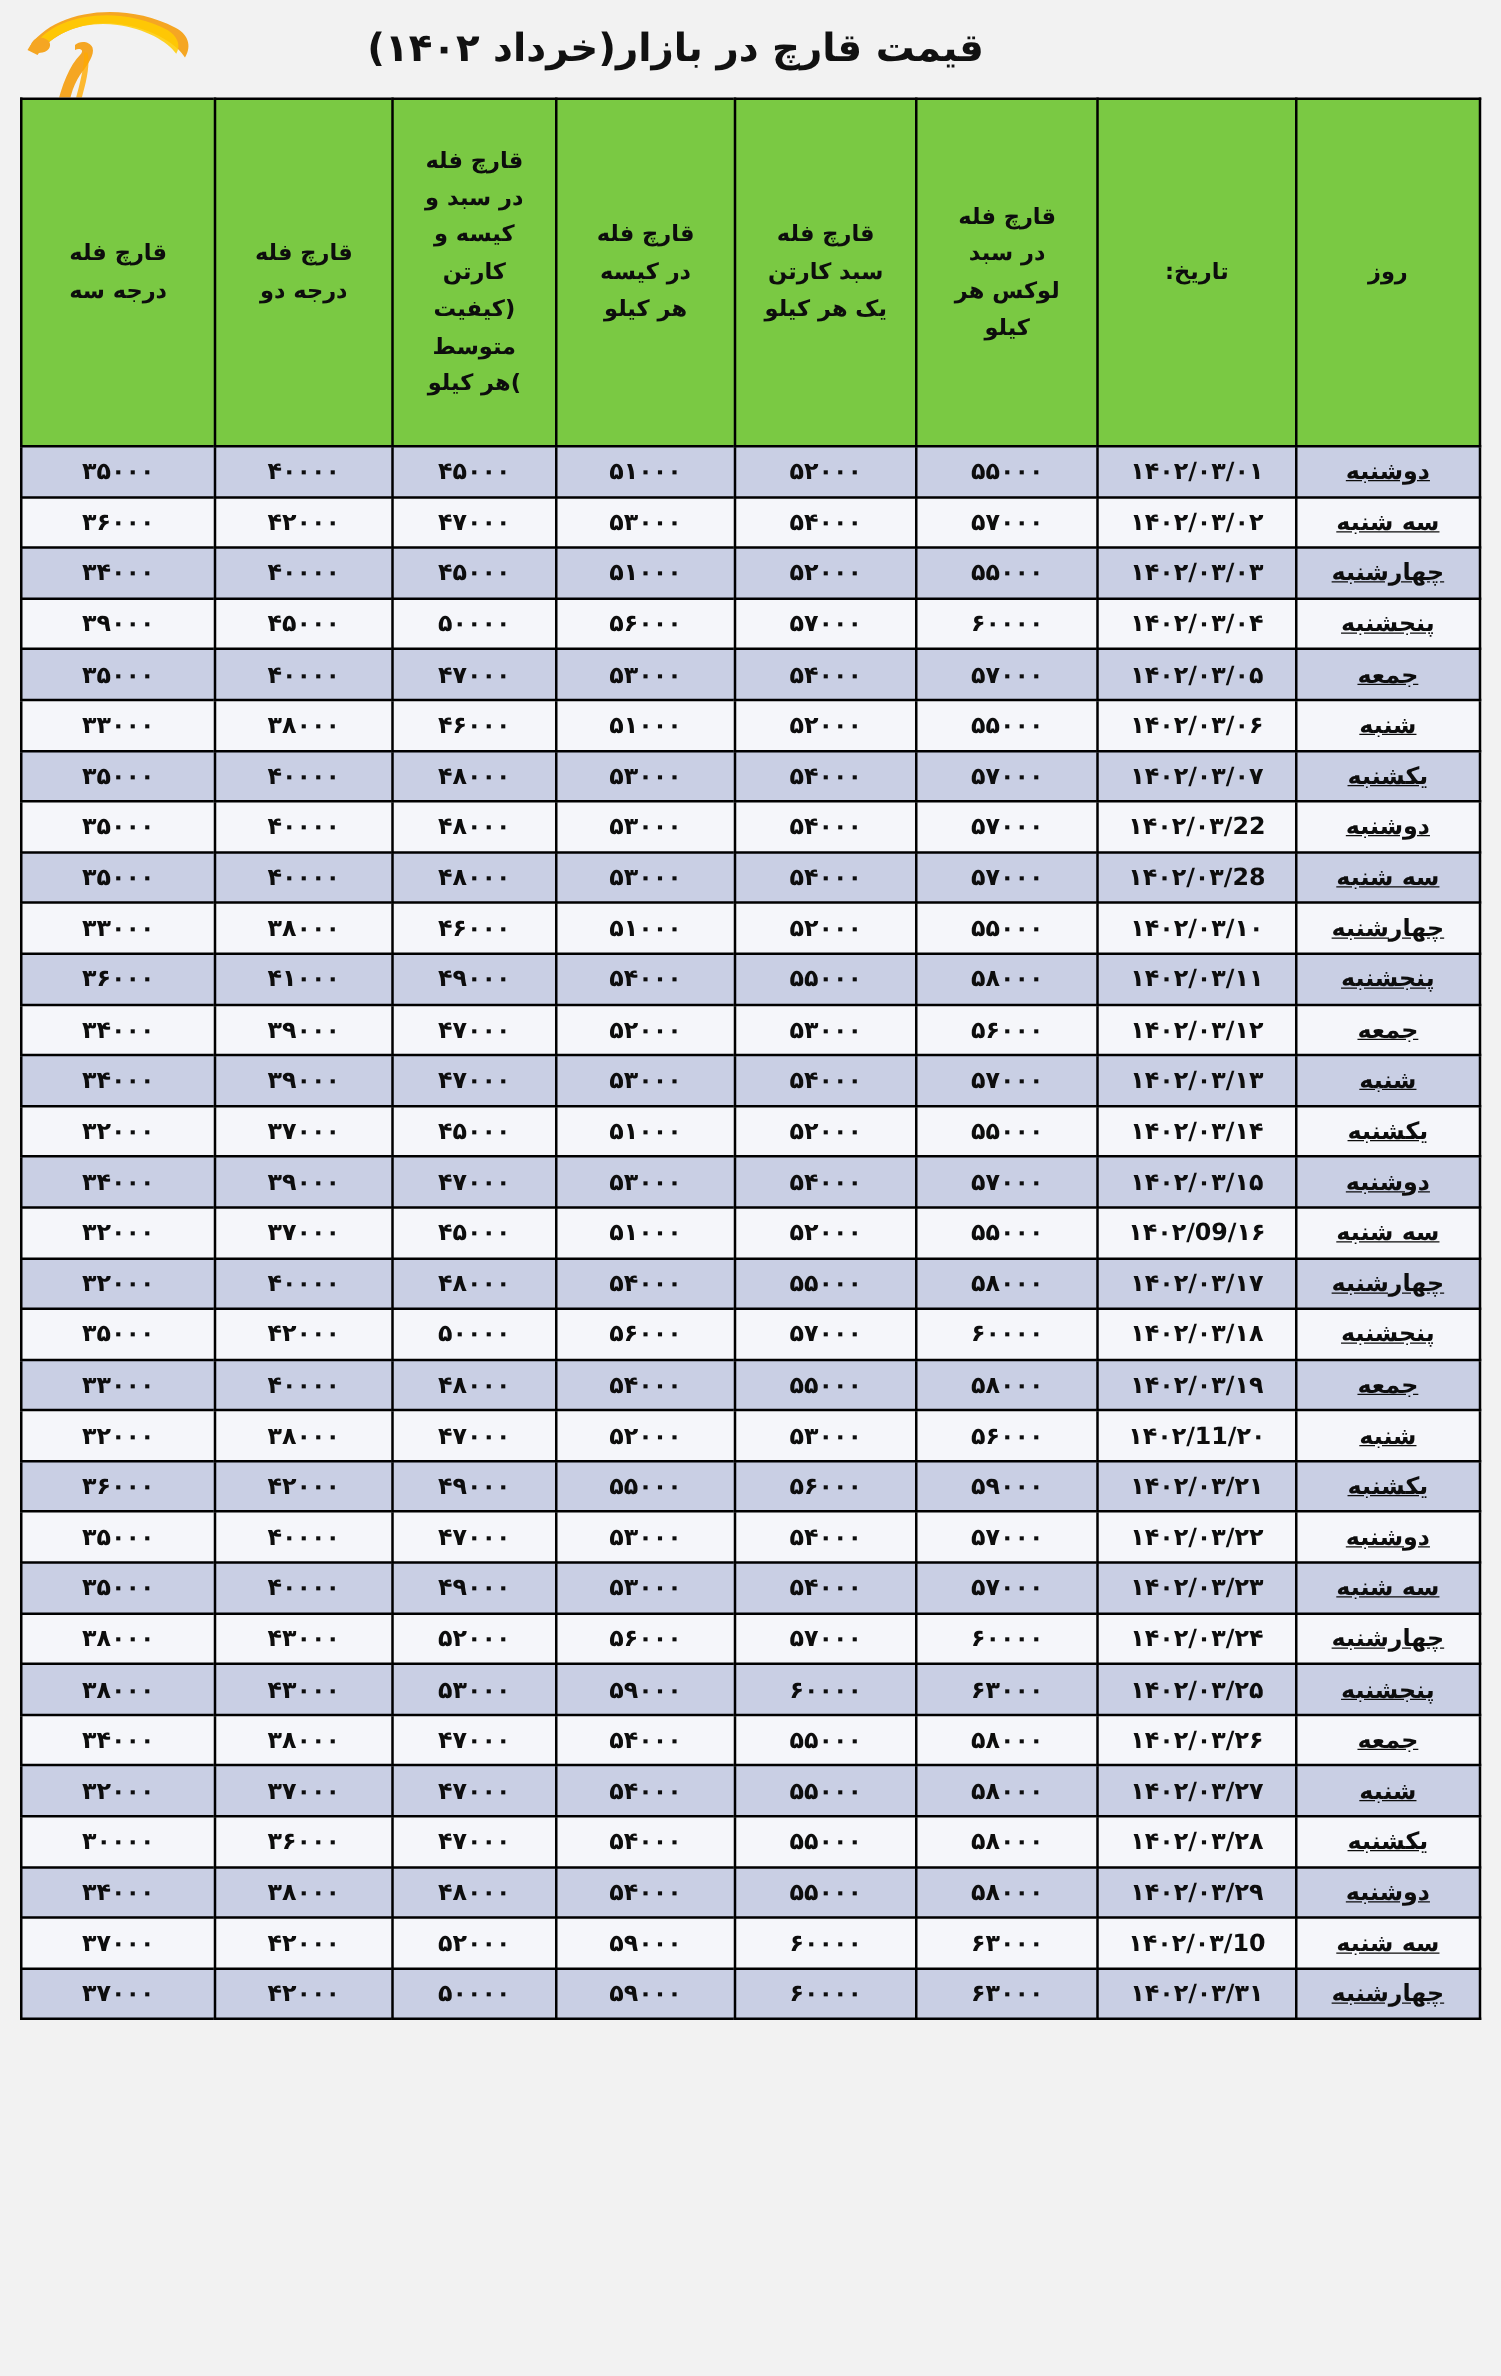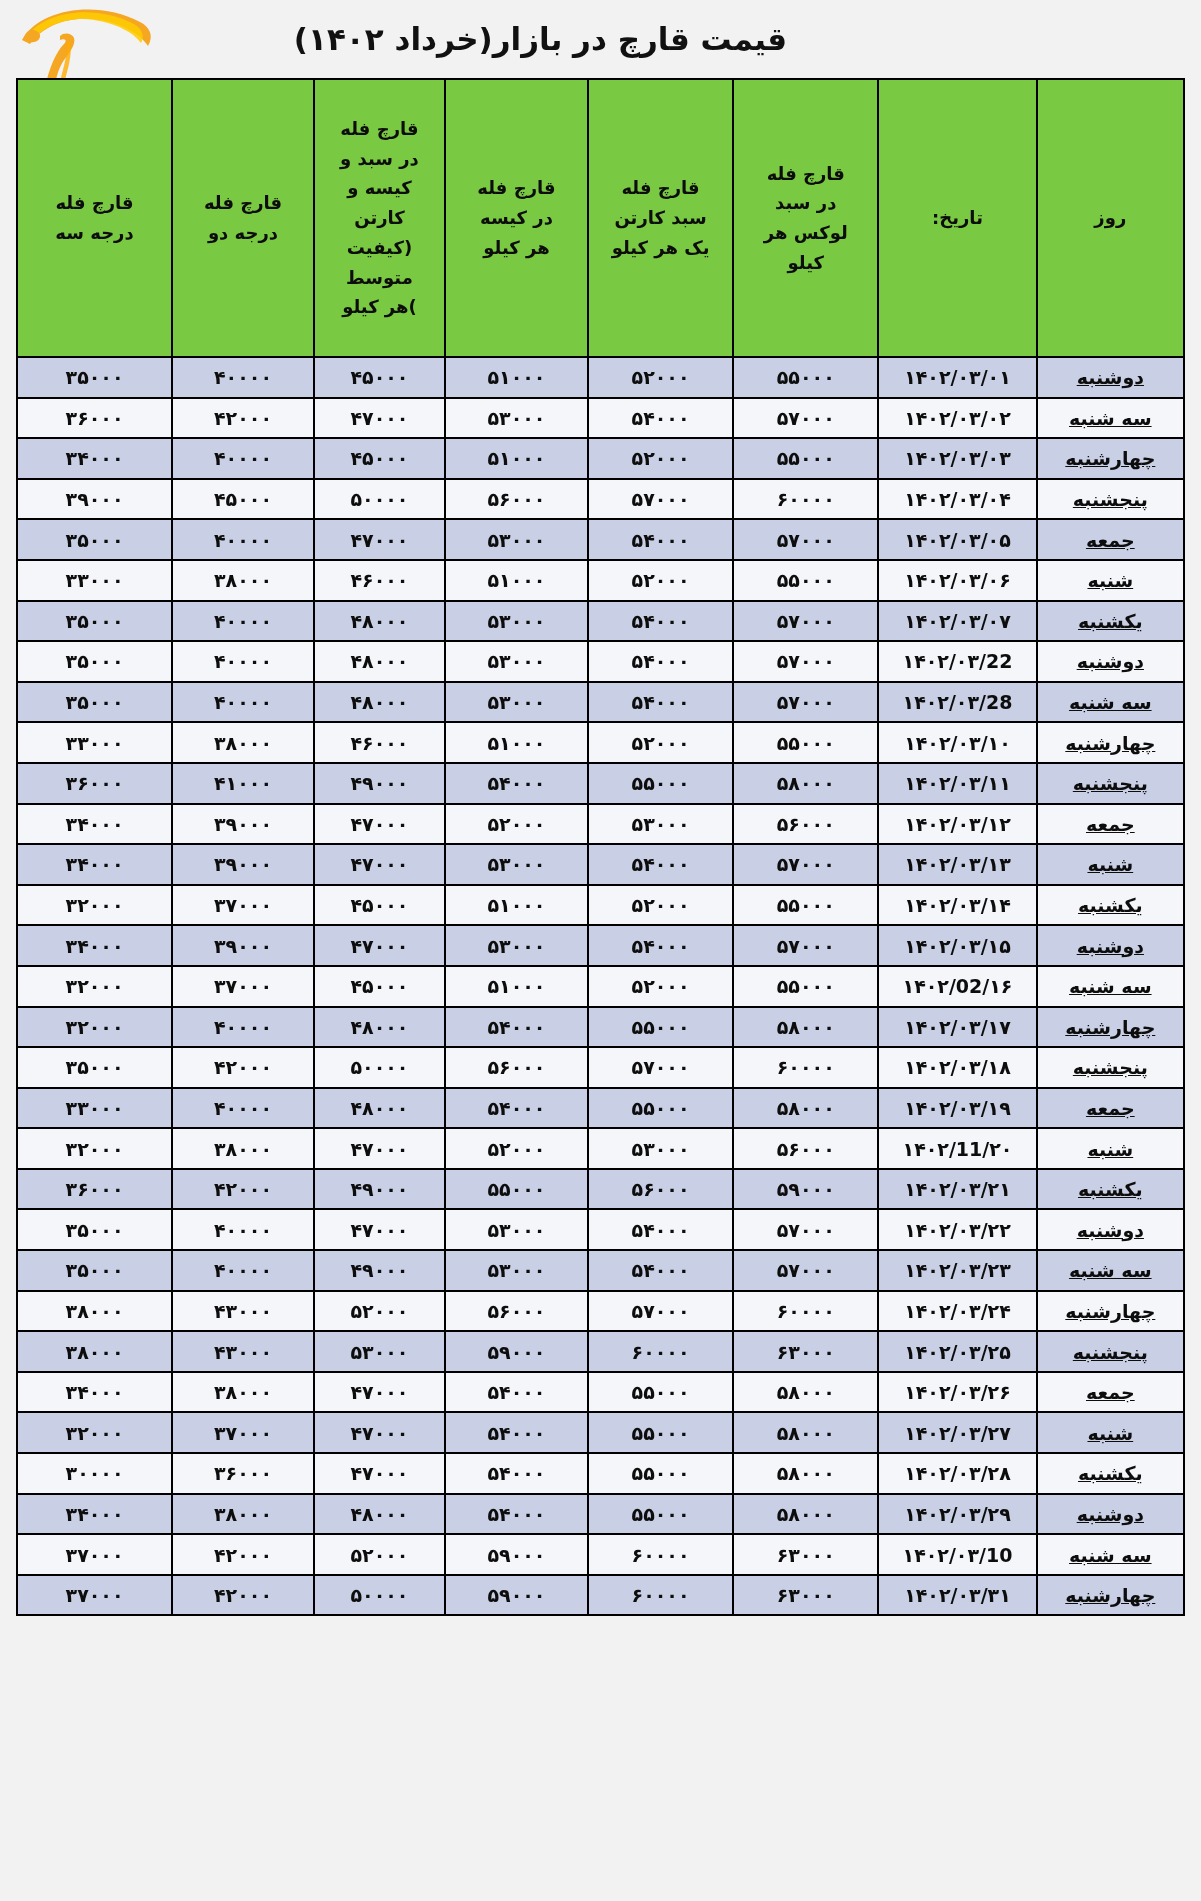--- a/index.html
+++ b/index.html
@@ -287,21 +287,21 @@
           <td class="date-cell">۱۴۰۲/۰۳/۱۵</td>
           <td>۵۷۰۰۰</td>
           <td>۵۴۰۰۰</td>
           <td>۵۳۰۰۰</td>
           <td>۴۷۰۰۰</td>
           <td>۳۹۰۰۰</td>
           <td>۳۴۰۰۰</td>
         </tr>
         <tr>
           <td class="day-cell">سه شنبه</td>
-          <td class="date-cell">۱۴۰۲/02/۱۶</td>
+          <td class="date-cell">۱۴۰۲/09/۱۶</td>
           <td>۵۵۰۰۰</td>
           <td>۵۲۰۰۰</td>
           <td>۵۱۰۰۰</td>
           <td>۴۵۰۰۰</td>
           <td>۳۷۰۰۰</td>
           <td>۳۲۰۰۰</td>
         </tr>
         <tr>
           <td class="day-cell">چهارشنبه</td>
           <td class="date-cell">۱۴۰۲/۰۳/۱۷</td>

